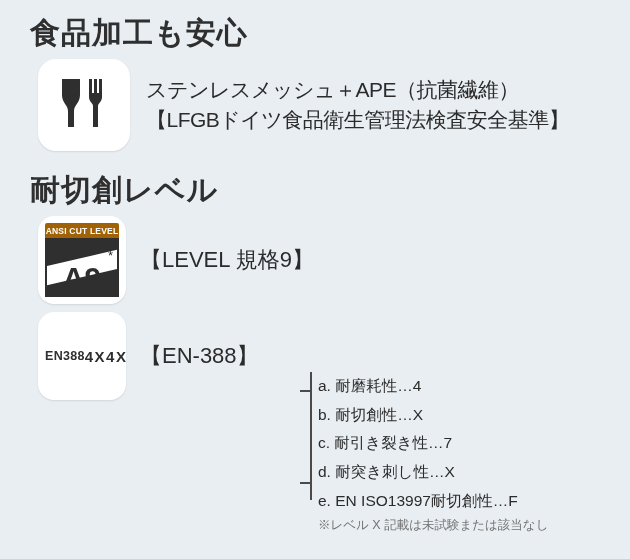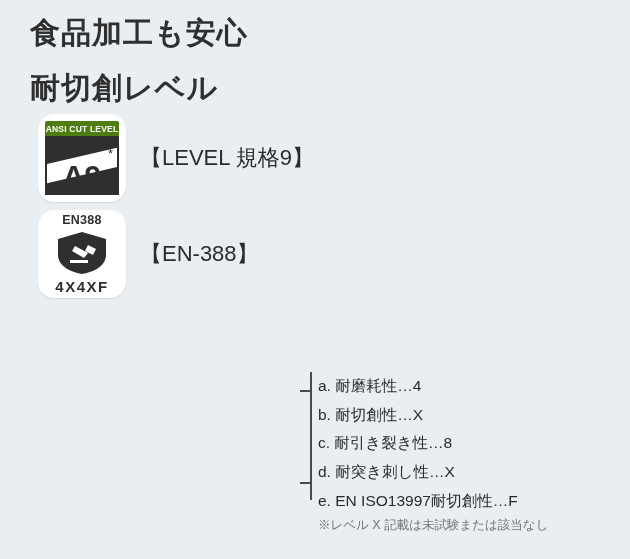--- a/index.html
+++ b/index.html
@@ -90,21 +90,21 @@
   
   .ansi {
     width: 74px;
     height: 74px;
     display: flex;
     flex-direction: column;
     align-items: stretch;
     justify-content: flex-start;
   }
   .ansi-top {
-    background: #4d7c0f;
+    background: #a16207;
     color: #ffffff;
     font-size: 8.5px;
     font-weight: bold;
     letter-spacing: 0.2px;
     text-align: center;
     padding: 3px 0 2px 0;
     border-radius: 2px 2px 0 0;
   }
   .ansi-body {
     position: relative;
@@ -160,21 +160,21 @@
   .shield-wrap {
     position: relative;
     width: 60px;
     height: 72px;
   }
   .en388-wrap {
     position: relative;
     width: 74px;
     height: 80px;
     display: flex;
-    flex-direction: column;
+    flex-direction: row;
     align-items: center;
     justify-content: space-between;
   }
   .en388-title {
     font-size: 12.5px;
     font-weight: bold;
     letter-spacing: 0.3px;
     color: #2f2f2f;
     line-height: 1;
   }
@@ -230,20 +230,36 @@
   .bracket .h1 { top: 18px; }
   .bracket .h2 { top: 110px; }
 </style>
 </head>
 <body>
 
 <div class="page">
 
   <h1 class="section-title">食品加工も安心</h1>
 
+  <div class="row food-row">
+    <div class="tile">
+      <span>
+        <svg width="56" height="60" viewBox="0 0 56 60" aria-hidden="true">
+
+          <path d="M6 6 L24 6 L24 22 C24 30 18 32 18 38 L18 54 L12 54 L12 38 C12 32 6 30 6 22 Z" fill="#2f2f2f"></path>
+
+          <path d="M33 6 L36 6 L36 20 L38 20 L38 6 L41 6 L41 20 L43 20 L43 6 L46 6 L46 24 C46 29 42 30 42 33 L42 54 L37 54 L37 33 C37 30 33 29 33 24 Z" fill="#2f2f2f"></path>
+        </svg>
+      </span>
+    </div>
+    <div class="food-text">
+      <div>ステンレスメッシュ＋APE（抗菌繊維）</div>
+      <div>【LFGBドイツ食品衛生管理法検査安全基準】</div>
+    </div>
+  </div>
 
   <h1 class="section-title second">耐切創レベル</h1>
 
   <div class="row cut-row">
     <div class="tile small">
       <div class="ansi">
         <div class="ansi-top">ANSI CUT LEVEL</div>
         <div class="ansi-body">
           <span class="ansi-val">A9</span>
           <span class="ansi-star">*</span>
@@ -274,20 +290,20 @@
   <div class="bracket">
     <div class="vline"></div>
     <div class="hline h1"></div>
     <div class="hline h2"></div>
   </div>
 
   <div class="detail-box">
     <div class="detail-list">
       <div>a. 耐磨耗性…4</div>
       <div>b. 耐切創性…X</div>
-      <div>c. 耐引き裂き性…8</div>
+      <div>c. 耐引き裂き性…7</div>
       <div>d. 耐突き刺し性…X</div>
       <div>e. EN ISO13997耐切創性…F</div>
     </div>
     <div class="detail-note">※レベル X 記載は未試験または該当なし</div>
   </div>
 
 </div>
 
 </body></html>

